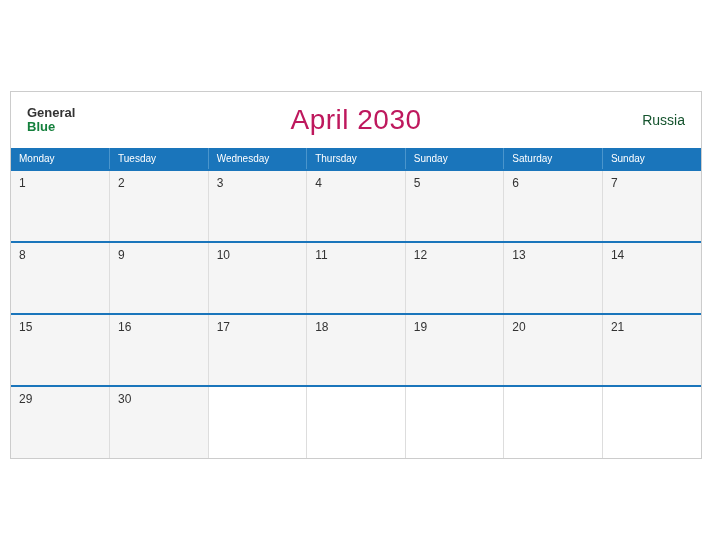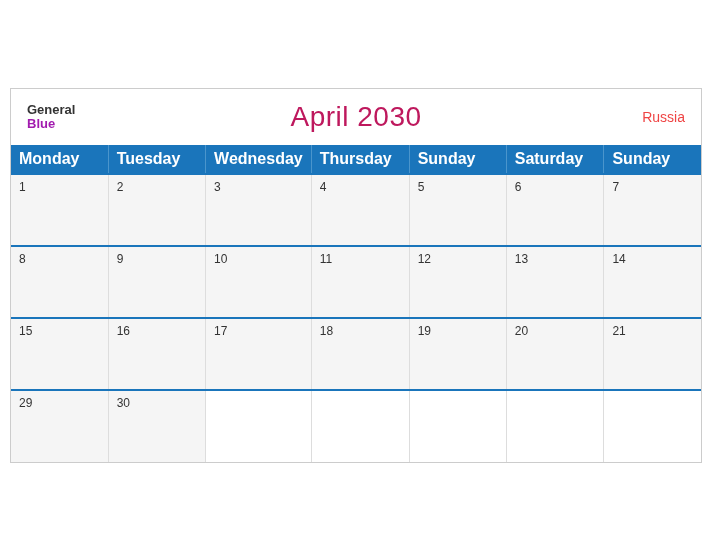--- a/index.html
+++ b/index.html
@@ -34,47 +34,47 @@
       line-height: 1.1;
     }
     .logo-general {
       font-size: 13px;
       font-weight: bold;
       color: #333;
     }
     .logo-blue {
       font-size: 13px;
       font-weight: bold;
-      color: #a21caf;
+      color: #15803d;
     }
     .calendar-title {
       font-size: 28px;
       font-weight: normal;
       color: #be185d;
       letter-spacing: 0.5px;
     }
     .country-label {
       position: absolute;
       right: 16px;
       top: 50%;
       transform: translateY(-50%);
       font-size: 14px;
-      color: #ef4444;
+      color: #14532d;
     }
     .calendar-grid {
       width: 100%;
       border-collapse: collapse;
     }
     .calendar-grid thead tr {
       background: #1a75bb;
     }
     .calendar-grid thead th {
       color: #fff;
-      font-size: 16px;
-      font-weight: bold;
+      font-size: 10px;
+      font-weight: normal;
       padding: 5px 8px;
       text-align: left;
       border-right: 1px solid #4a95cc;
       width: 14.28%;
     }
     .calendar-grid thead th:last-child {
       border-right: none;
     }
     .calendar-grid tbody tr {
       height: 72px;

